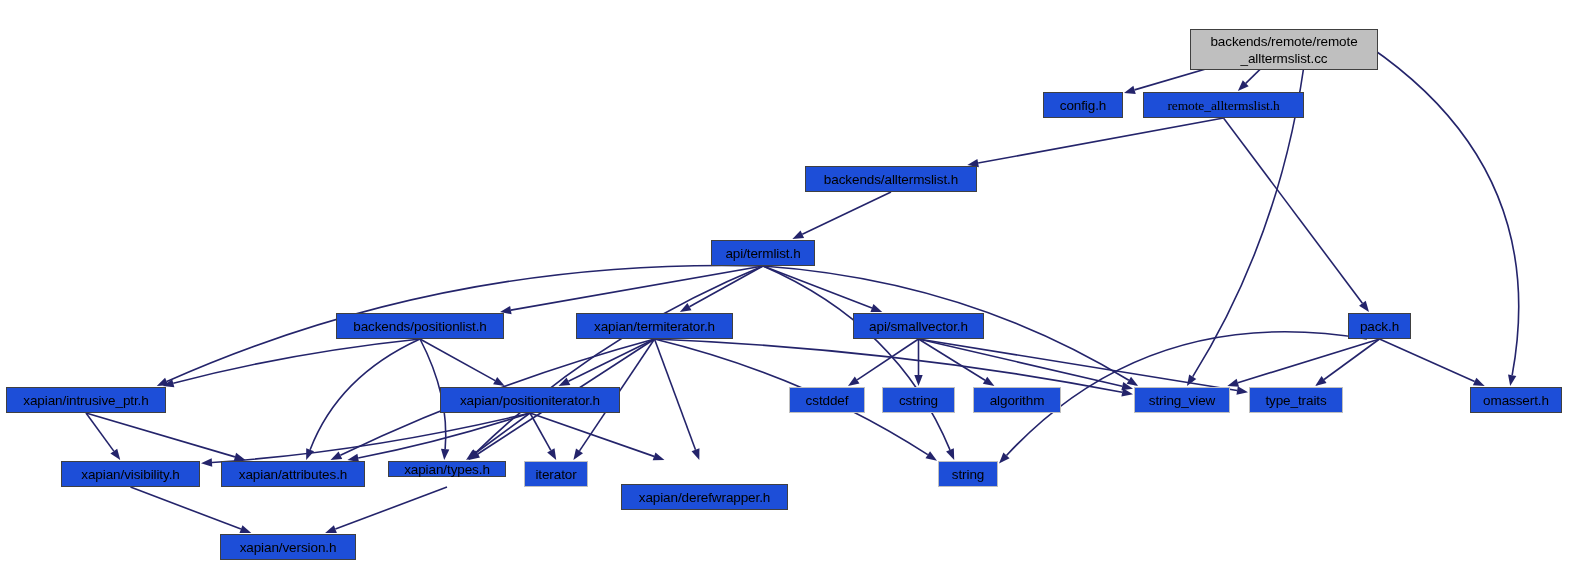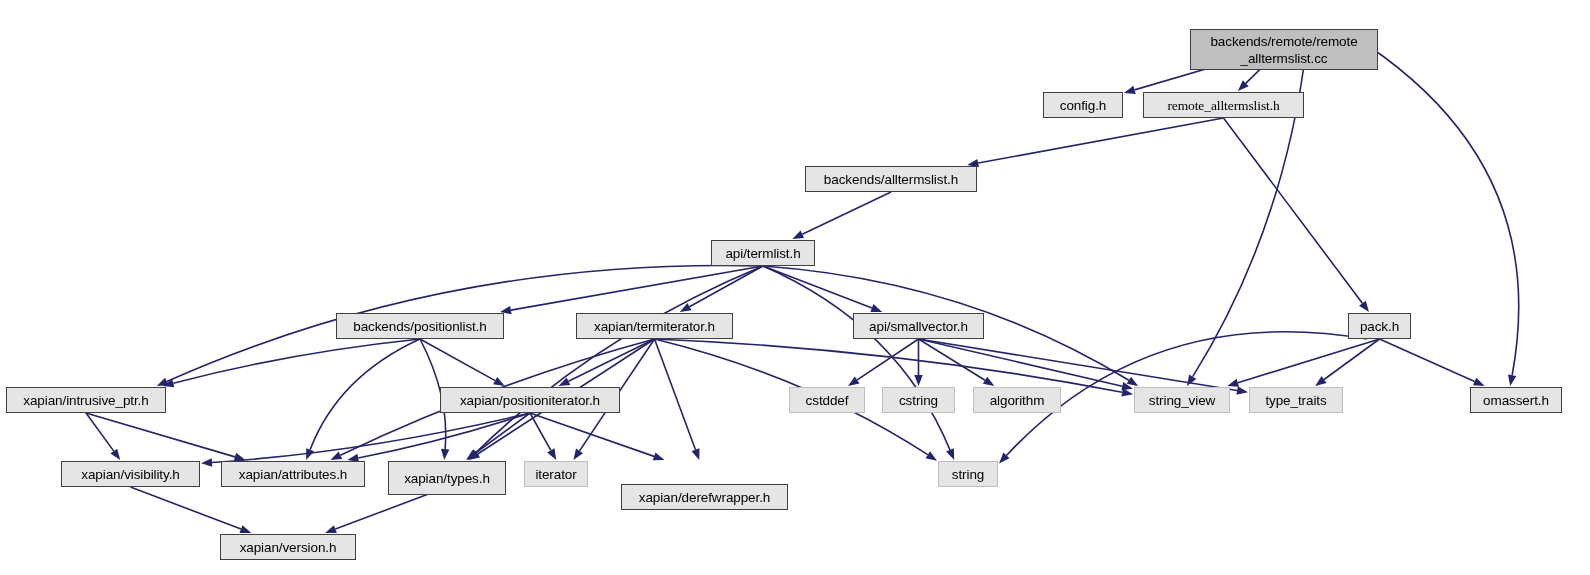--- a/index.html
+++ b/index.html
@@ -33,21 +33,21 @@
     fill: #24246b;
     stroke: none;
   }
   .node {
     position: absolute;
     box-sizing: border-box;
     display: flex;
     align-items: center;
     justify-content: center;
     text-align: center;
-    background: #e5e5e5;
+    background: #1d4ed8;
     color: #000000;
     font-size: 13.5px;
     line-height: 15px;
     letter-spacing: -0.1px;
     white-space: nowrap;
     border: 1.4px solid #4d4d4d;
     z-index: 5;
   }
   .node.project {
     border-color: #404040;
@@ -170,18 +170,18 @@
     <div class="node project" style="left: 6px; top: 387px; width: 160px; height: 26px;">xapian/intrusive_ptr.h</div>
     <div class="node project" style="left: 440px; top: 387px; width: 180px; height: 26px;">xapian/positioniterator.h</div>
     <div class="node system" style="left: 789px; top: 387px; width: 76px; height: 26px;">cstddef</div>
     <div class="node system" style="left: 882px; top: 387px; width: 73px; height: 26px;">cstring</div>
     <div class="node system" style="left: 973px; top: 387px; width: 88px; height: 26px;">algorithm</div>
     <div class="node system" style="left: 1134px; top: 387px; width: 96px; height: 26px;">string_view</div>
     <div class="node system" style="left: 1249px; top: 387px; width: 94px; height: 26px;">type_traits</div>
     <div class="node project" style="left: 1470px; top: 387px; width: 92px; height: 26px;">omassert.h</div>
     <div class="node project" style="left: 61px; top: 461px; width: 139px; height: 26px;">xapian/visibility.h</div>
     <div class="node project" style="left: 221px; top: 461px; width: 144px; height: 26px;">xapian/attributes.h</div>
-    <div class="node project" style="left: 388px; top: 461px; width: 118px; height: 34px;">xapian/types.h</div>
+    <div class="node project" style="left: 388px; top: 461px; width: 118px; height: 16px;">xapian/types.h</div>
     <div class="node system" style="left: 524px; top: 461px; width: 64px; height: 26px;">iterator</div>
     <div class="node project" style="left: 621px; top: 461px; width: 167px; height: 26px; margin-top: 23px;">xapian/derefwrapper.h</div>
     <div class="node system" style="left: 938px; top: 461px; width: 60px; height: 26px;">string</div>
     <div class="node project" style="left: 220px; top: 534px; width: 136px; height: 26px;">xapian/version.h</div>
   </div>
 
 </body></html>

